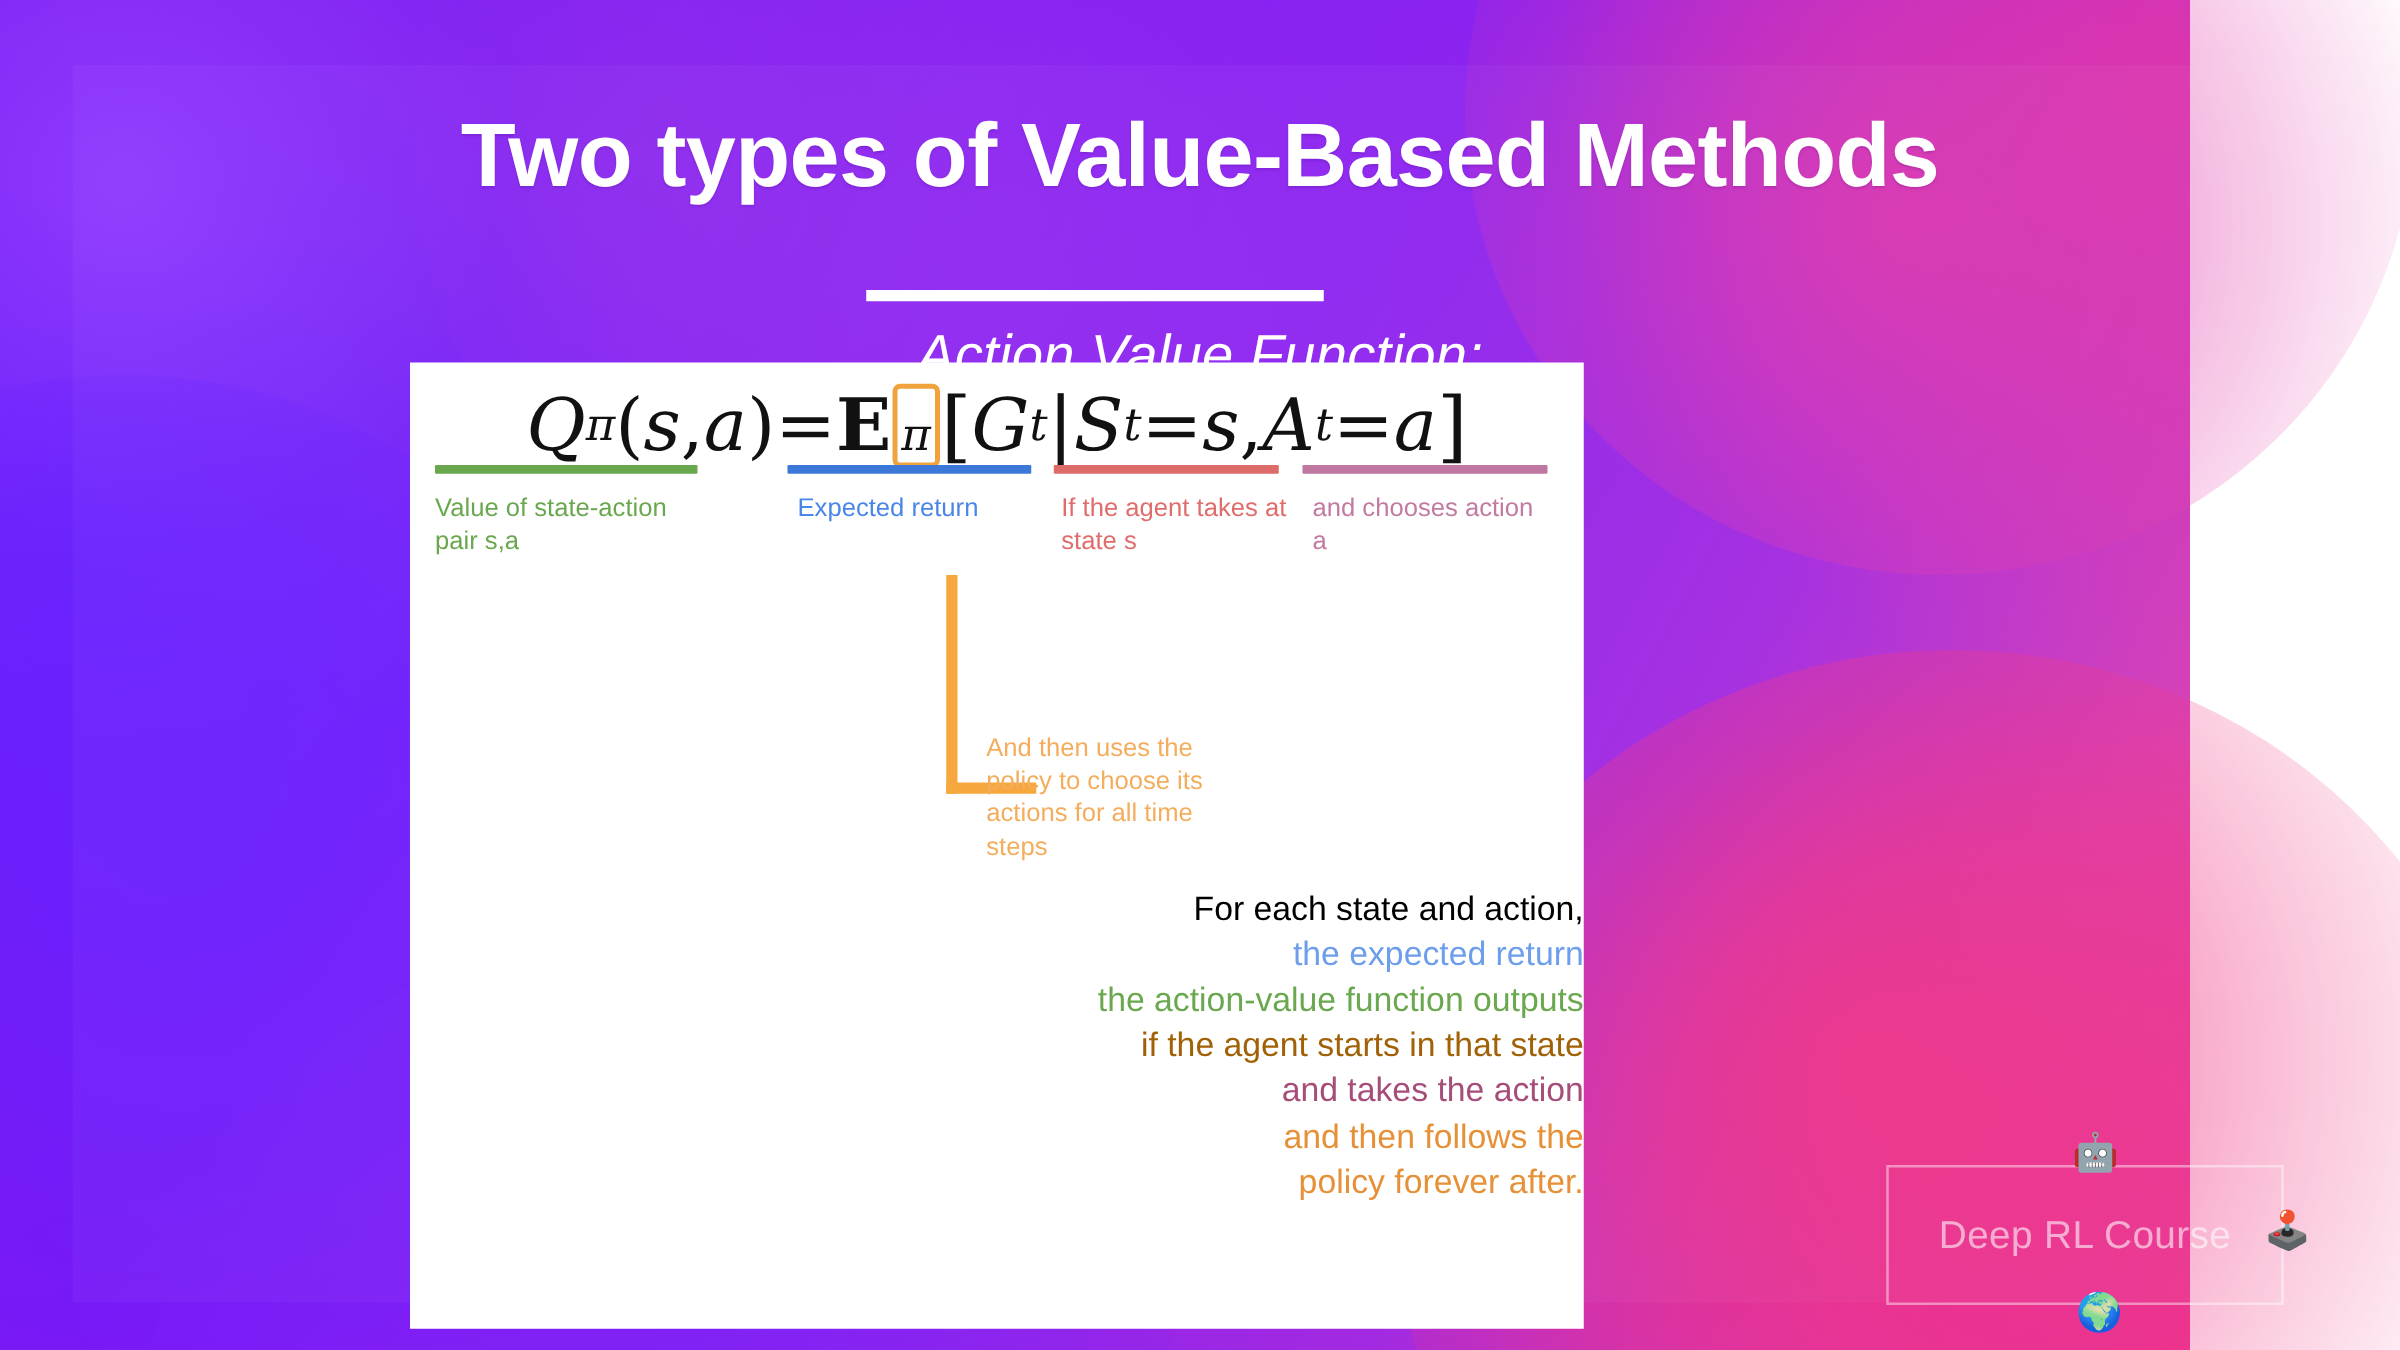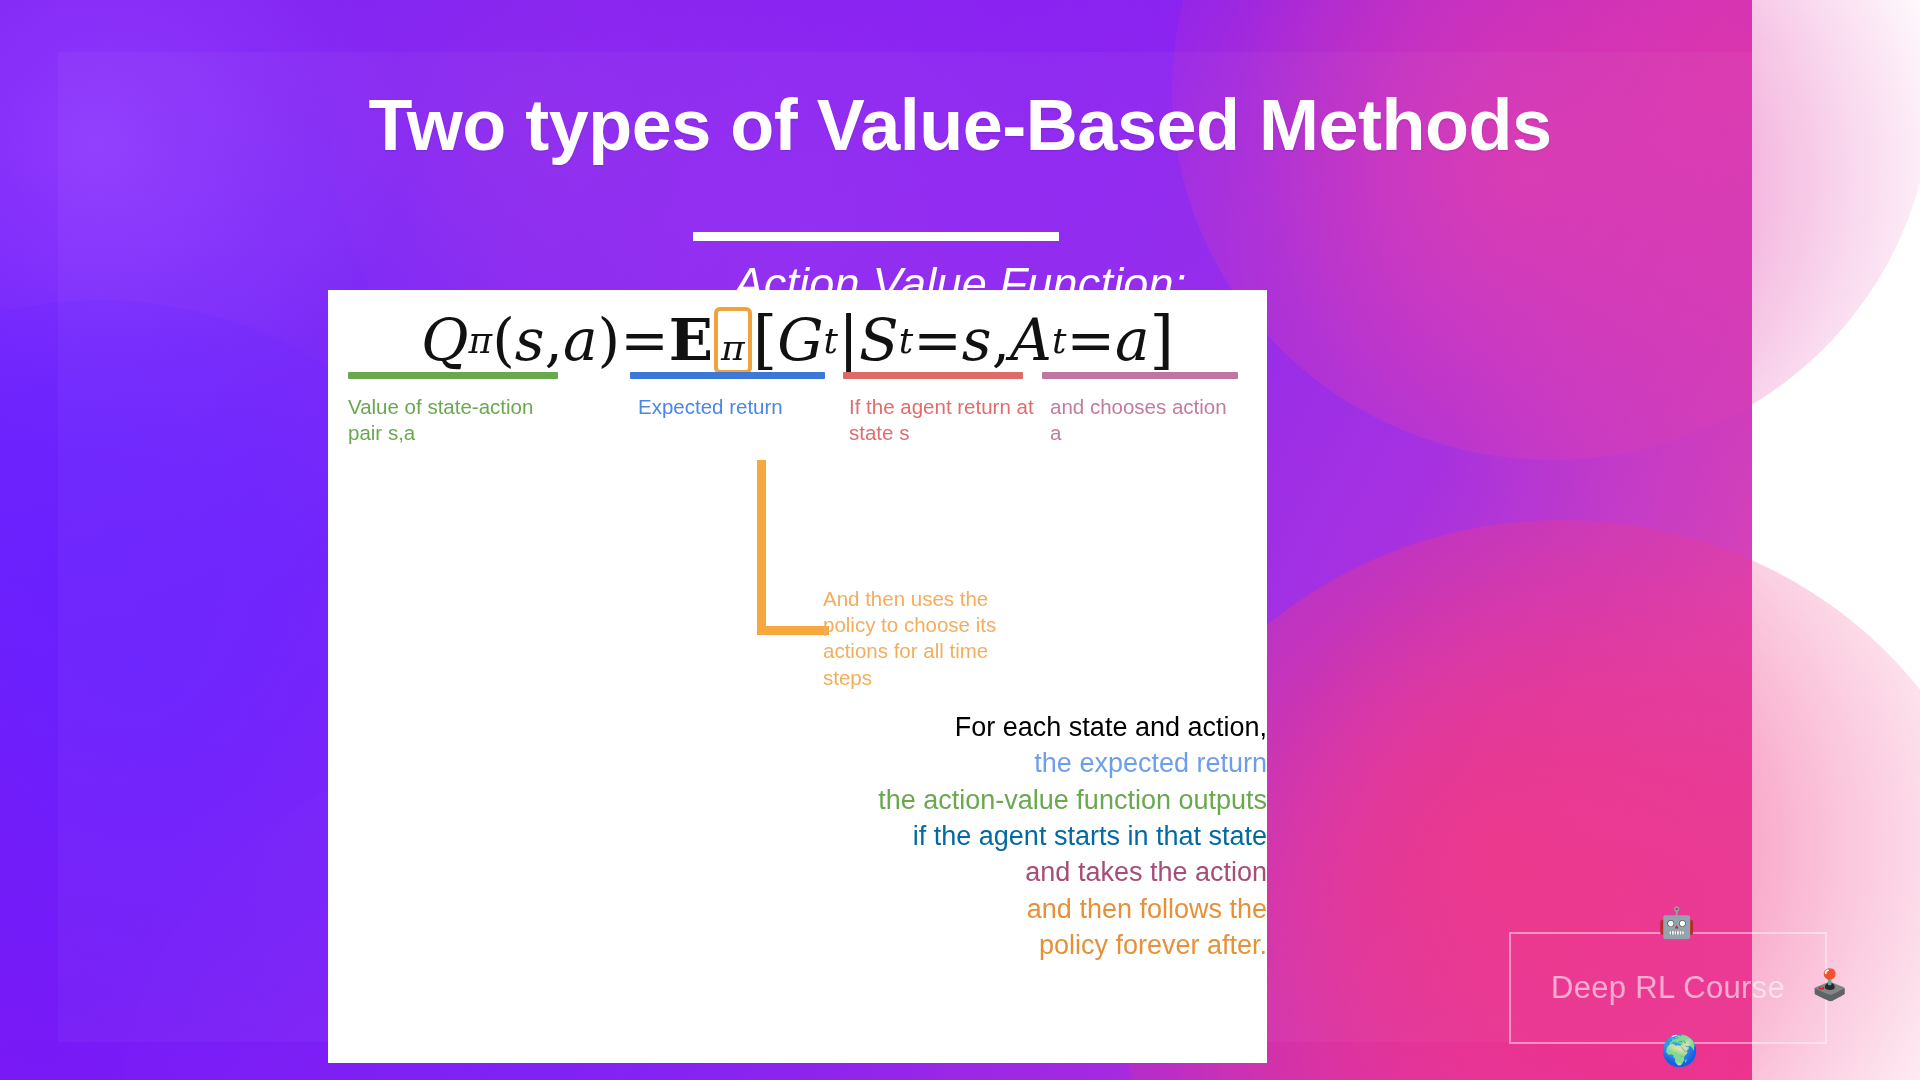--- a/index.html
+++ b/index.html
@@ -126,21 +126,21 @@
   .elbow-v {
     position:absolute; background:#f6a83e;
     left:429px; top:66px; width:9px; height:175px;
   }
   .elbow-h {
     position:absolute; background:#f6a83e;
     left:429px; top:232px; width:72px; height:9px;
   }
   .orange-note {
     position:absolute; left:461px; top:192px; width:210px;
-    color:#f3ad5c; font-size:20.5px; line-height:1.28;margin-left:34px;
+    color:#f3ad5c; font-size:20.5px; line-height:1.28;
   }
 
   
   .explain {
     position:absolute; left:0; top:315px; width:939px;
     text-align:right;
     font-size:27px;
     line-height:1.345;
   }
   .explain div { white-space:nowrap; }
@@ -222,32 +222,32 @@
     <div class="bars">
       <div class="bar" id="bar0" style="left: 20px; width: 210px; background: rgb(106, 168, 79);"></div>
       <div class="bar" id="bar1" style="left: 302px; width: 195px; background: rgb(60, 120, 216);"></div>
       <div class="bar" id="bar2" style="left: 515px; width: 180px; background: rgb(221, 107, 103);"></div>
       <div class="bar" id="bar3" style="left: 714px; width: 196px; background: rgb(191, 118, 160);"></div>
     </div>
 
     <div class="labels">
       <div class="label" id="lab0" style="left: 20px; width: 215px; color: rgb(106, 168, 79);">Value of state-action pair s,a</div>
       <div class="label" id="lab1" style="left: 310px; width: 200px; color: rgb(74, 134, 232);">Expected return</div>
-      <div class="label" id="lab2" style="left: 521px; width: 190px; color: rgb(224, 108, 108);">If the agent return at state s</div>
+      <div class="label" id="lab2" style="left: 521px; width: 190px; color: rgb(224, 108, 108);">If the agent takes at state s</div>
       <div class="label" id="lab3" style="left: 722px; width: 190px; color: rgb(194, 123, 160);">and chooses action a</div>
 
       <div class="elbow-v" style="background: rgb(246, 168, 62);"></div>
       <div class="elbow-h" style="background: rgb(246, 168, 62);"></div>
       <div class="orange-note" style="color: rgb(243, 173, 92);">And then uses the policy to choose its actions for all time steps</div>
 
       <div class="explain">
         <div style="color: rgb(0, 0, 0);">For each state and action,</div>
         <div style="color: rgb(109, 158, 235);">the expected return</div>
         <div style="color: rgb(106, 168, 79);">the action-value function outputs</div>
-        <div style="color: #0369a1;">if the agent starts in that state</div>
+        <div style="color: #a16207;">if the agent starts in that state</div>
         <div style="color: rgb(166, 77, 121);">and takes the action</div>
         <div style="color: rgb(230, 145, 56); margin-left: 36px;">and then follows the</div>
         <div style="color: rgb(230, 145, 56);">policy forever after.</div>
       </div>
     </div>
   </div>
 
   <div class="watermark">
     <div class="wm-frame"></div>
     <div class="wm-text">Deep RL Course</div>

